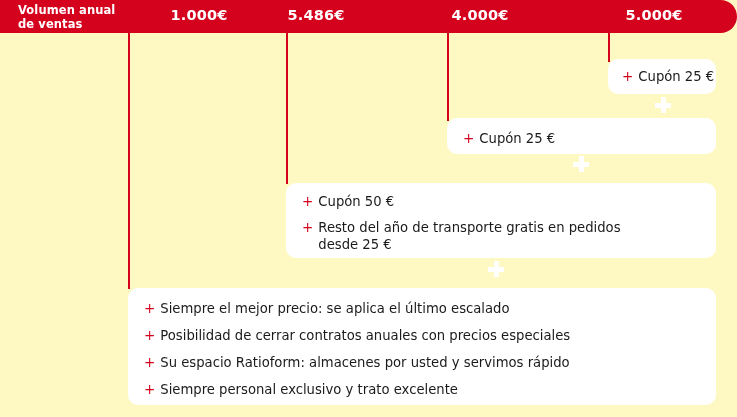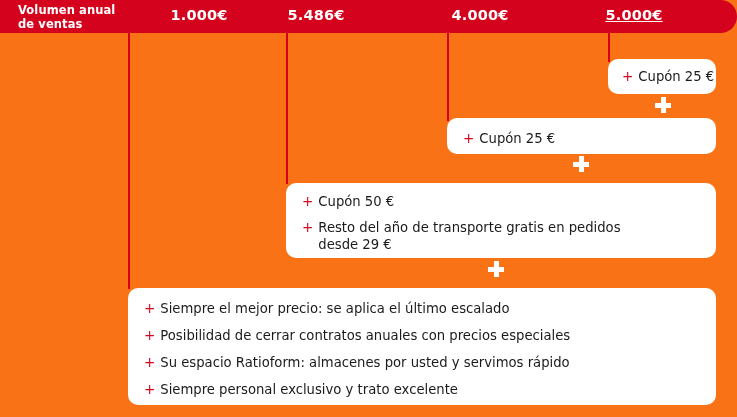--- a/index.html
+++ b/index.html
@@ -10,21 +10,21 @@
     width: 737px;
     height: 417px;
     background: #9e9e9e;
     font-family: "DejaVu Sans", "Liberation Sans", sans-serif;
     overflow: hidden;
   }
   #stage {
     position: relative;
     width: 737px;
     height: 417px;
-    background: #f97316;
+    background: #fef9c3;
   }
 
   
   .header-band {
     position: absolute;
     left: 0px;
     top: 0px;
     width: 737px;
     height: 33px;
     background: #d4021d;
@@ -125,21 +125,21 @@
 
 <div id="stage">
 
   <div class="header-band">
     <div class="header-title">Volumen anual
 de ventas</div>
 
     <div class="tick-label" style="left:158px;margin-left:41px;">1.000€</div>
     <div class="tick-label" style="left:316px;">5.486€</div>
     <div class="tick-label" style="left:480px;">4.000€</div>
-    <div class="tick-label" style="left:634px;text-decoration:underline;">5.000€</div>
+    <div class="tick-label" style="left:654px;">5.000€</div>
   </div>
 
   <div class="guide-line" style="left:128px; top:33px; height:256px;"></div>
   <div class="guide-line" style="left:286px; top:33px; height:151px;"></div>
   <div class="guide-line" style="left:447px; top:33px; height:88px;"></div>
   <div class="guide-line" style="left:608px; top:33px; height:29px;"></div>
 
   <div class="card" id="card-coupon-25-b" style="left:608px; top:59px; width:108px; height:35px;">
     <div class="bullet-row">
       <span class="bullet-plus">+</span>
@@ -159,21 +159,21 @@
   <div class="plus-connector" style="left:581px; top:164px;"></div>
 
   <div class="card" id="card-coupon-50" style="left:286px; top:183px; width:430px; height:75px;">
     <div class="bullet-row">
       <span class="bullet-plus">+</span>
       <span class="bullet-text">Cupón 50 €</span>
     </div>
     <div class="bullet-row">
       <span class="bullet-plus">+</span>
       <span class="bullet-text">Resto del año de transporte gratis en pedidos
-desde 29 €</span>
+desde 25 €</span>
     </div>
   </div>
 
   <div class="plus-connector" style="left:496px; top:269px;"></div>
 
   <div class="card" id="card-benefits" style="left:128px; top:288px; width:588px; height:117px;">
     <div class="bullet-row">
       <span class="bullet-plus">+</span>
       <span class="bullet-text">Siempre el mejor precio: se aplica el último escalado</span>
     </div>

